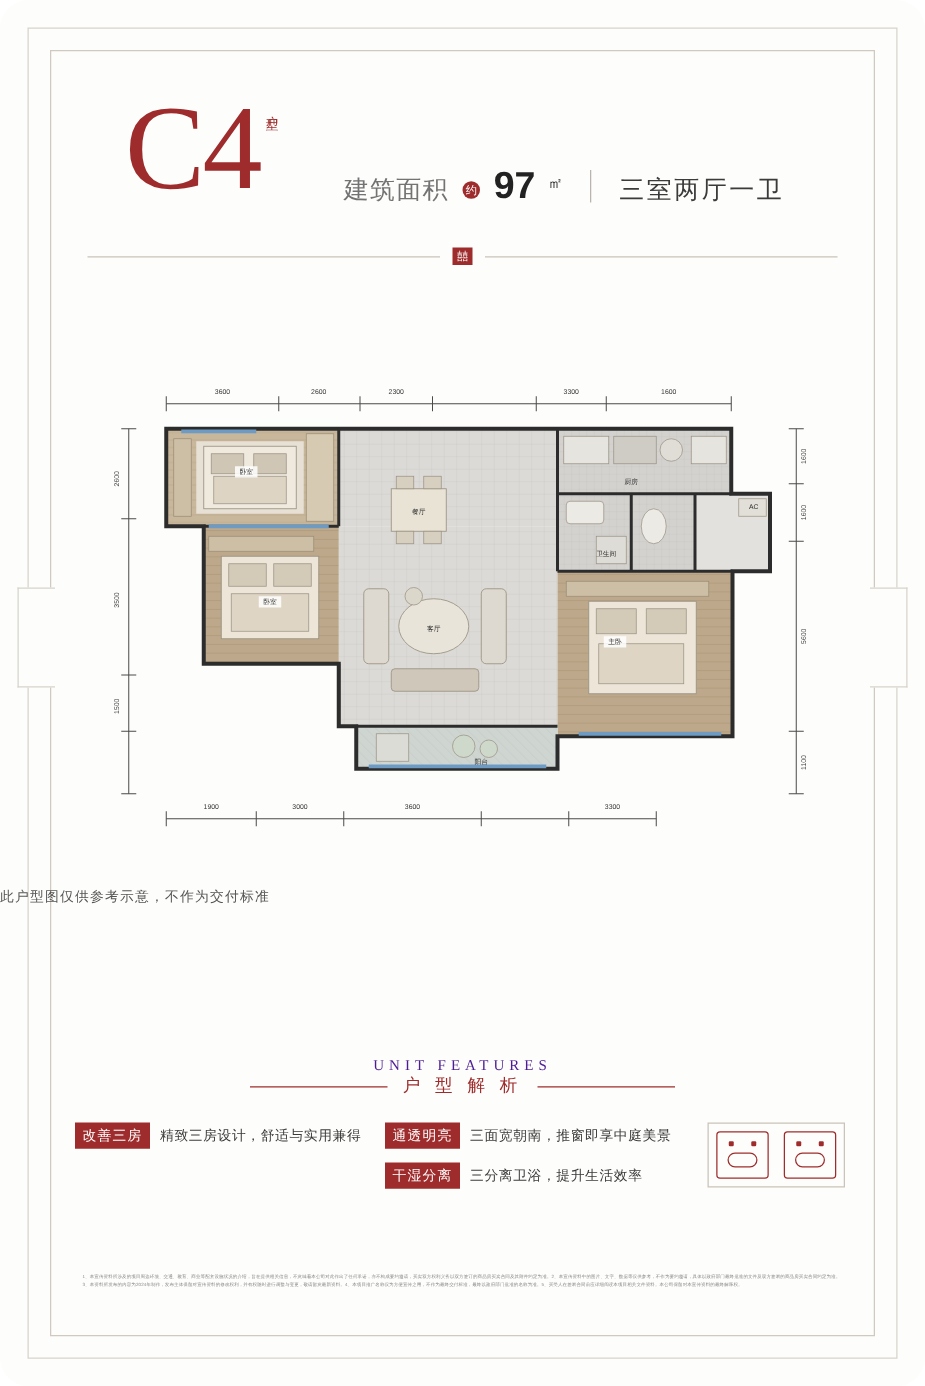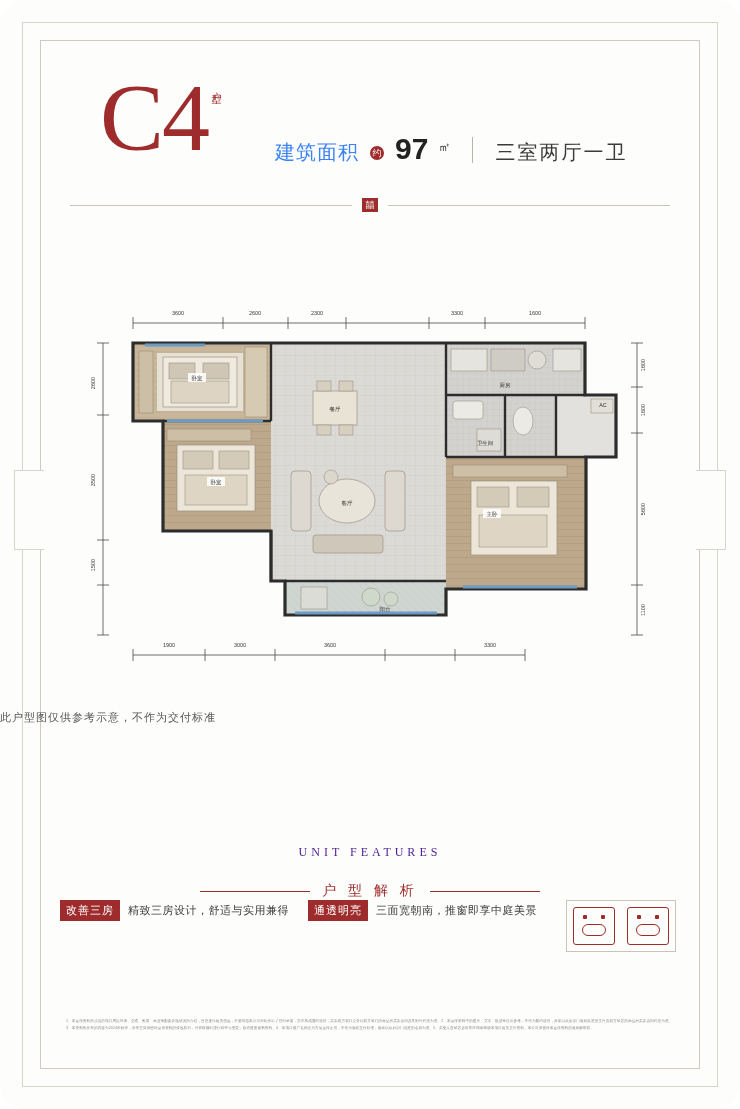--- a/index.html
+++ b/index.html
@@ -57,21 +57,21 @@
     letter-spacing:2px;
     writing-mode: vertical-rl;
     text-orientation: upright;
     height:34px;
   }
   .title-row {
     position:absolute; left:205px; top:62px;
     display:flex; align-items:baseline; gap:10px;
     white-space:nowrap;
   }
-  .t-area-label { font-size:20px; color:#3b82f6; letter-spacing:1px; }
+  .t-area-label { font-size:20px; color:#737373; letter-spacing:1px; }
   .t-approx {
     display:inline-block;
     width:14px; height:14px; line-height:14px;
     border-radius:50%;
     background:#9e2c2c; color:#fff;
     font-size:9px; text-align:center;
     position:relative; top:-3px;
     margin:0 1px;
   }
   .t-num { font-size:30px; font-weight:bold; color:#222; letter-spacing:0px; }
@@ -105,26 +105,27 @@
   
   .features {
     position:absolute; left:60px; top:845px; width:620px;
   }
   .feat-title-en {
     text-align:center; font-size:12px; letter-spacing:4px; color:#4c1d95;
     font-family:"Liberation Serif", serif;
   }
   .feat-title-row {
     display:flex; align-items:center; justify-content:center; gap:12px;
-    margin-top:22px;
+    margin-top:0;
   }
   .feat-title-row .ln { width:110px; height:1px; background:#9e2c2c; }
   .feat-title-cn { font-size:14px; letter-spacing:4px; color:#9e2c2c; }
 
   .feat-grid {
+    margin-top:20px;
     display:flex; gap:0px; align-items:flex-start;
   }
   .feat-col { width:248px; }
   .feat-col.second { width:250px; }
   .feat-item { display:flex; align-items:center; margin-bottom:11px; }
   .tag {
     background:#9e2c2c; color:#fff; font-size:11px;
     padding:3px 6px; letter-spacing:1px; white-space:nowrap;
     margin-right:8px;
   }
@@ -391,20 +392,24 @@
           <span class="tag">改善三房</span>
           <span class="feat-text">精致三房设计，舒适与实用兼得</span>
         </div>
       </div>
 
       <div class="feat-col second">
         <div class="feat-item">
           <span class="tag">通透明亮</span>
           <span class="feat-text">三面宽朝南，推窗即享中庭美景</span>
         </div>
+        <div class="feat-item">
+          <span class="tag">干湿分离</span>
+          <span class="feat-text">三分离卫浴，提升生活效率</span>
+        </div>
       </div>
 
       <div class="sockets">
         <div class="socket">
           <span class="pin l"></span>
             <span class="pin r"></span>
             <span class="mouth"></span>
         </div>
         <div class="socket">
           <span class="pin l"></span>

